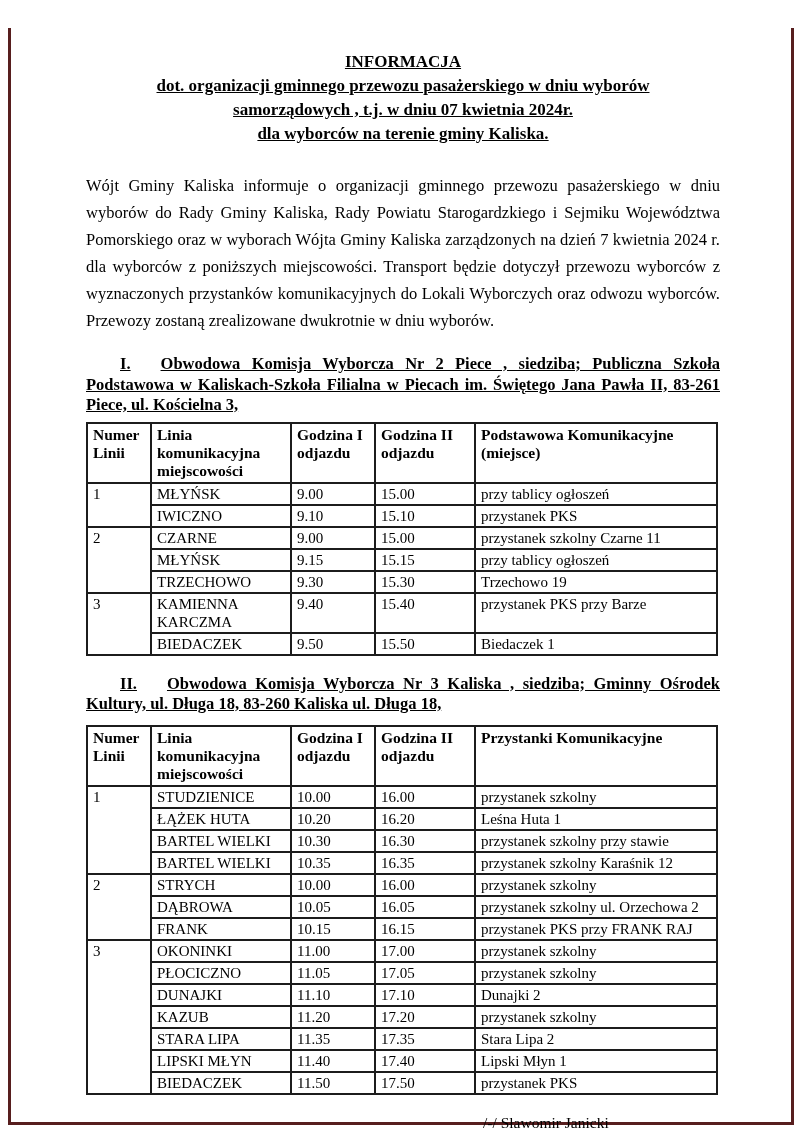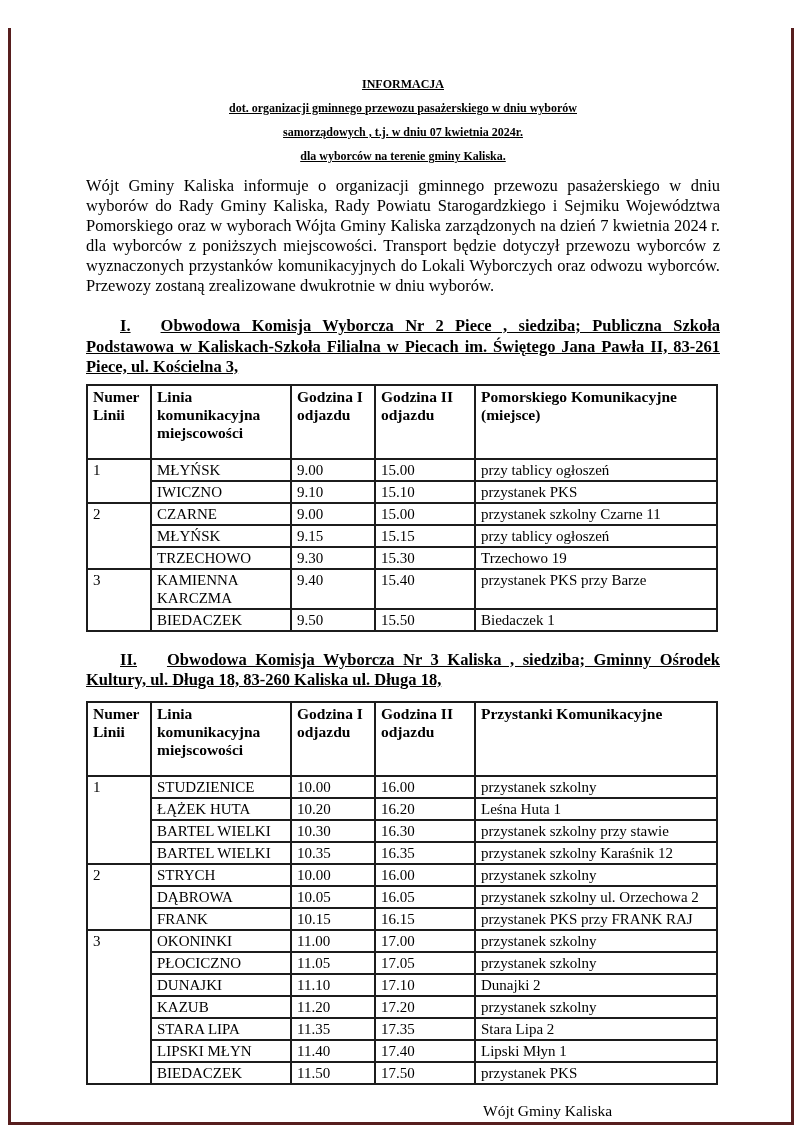--- a/index.html
+++ b/index.html
@@ -24,33 +24,33 @@
     border-bottom: 3px solid #571e1e;
     pointer-events: none;
   }
   .content {
     position: absolute;
     left: 86px;
     top: 0;
     width: 634px;
   }
   .title-block {
-    margin-top: 72px;
+    margin-top: 50px;
     text-align: center;
     font-weight: bold;
-    font-size: 12px;
+    font-size: 17px;
     line-height: 24px;
   }
   .title-block div {
     text-decoration: underline;
   }
   .intro {
-    margin: 8px 0 0 0;
+    margin: 26px 0 0 0;
     font-size: 16.5px;
-    line-height: 20px;
+    line-height: 27px;
     text-align: justify;
   }
   .section-heading {
     font-weight: bold;
     font-size: 16.5px;
     line-height: 20.5px;
     text-align: justify;
     text-indent: 34px;
   }
   .sec-1 { margin-top: 20px; }
@@ -71,21 +71,21 @@
     padding: 1px 5px;
     vertical-align: top;
     text-align: left;
     overflow: hidden;
   }
   table.schedule th {
     font-size: 15.5px;
     font-weight: bold;
     line-height: 18px;
     padding-top: 2px;
-    padding-bottom: 16px;
+    padding-bottom: 2px;
   }
   table.schedule td {
     line-height: 18px;
   }
   .signature {
     margin: 16px 0 0 397px;
     font-size: 15.5px;
     line-height: 20px;
   }
   .sig-name { margin-top: 18px; }
@@ -115,21 +115,21 @@
         <col style="width:84px">
         <col style="width:100px">
         <col style="width:242px">
     </colgroup>
     <thead>
         <tr>
           <th>Numer Linii</th>
           <th>Linia komunikacyjna miejscowości</th>
           <th>Godzina I odjazdu</th>
           <th>Godzina II odjazdu</th>
-          <th>Pomorskiego Komunikacyjne (miejsce)</th>
+          <th>Podstawowa Komunikacyjne (miejsce)</th>
         </tr>
       </thead>
     <tbody>
         <tr>
           <td rowspan="2">1</td>
           <td>MŁYŃSK</td>
           <td>9.00</td>
           <td>15.00</td>
           <td>przy tablicy ogłoszeń</td>
         </tr>
@@ -278,17 +278,16 @@
         <tr>
           <td>BIEDACZEK</td>
           <td>11.50</td>
           <td>17.50</td>
           <td>przystanek PKS</td>
         </tr>
       </tbody>
   </table>
 
   <div class="signature">
-    <div>Wójt Gminy Kaliska</div>
     <div class="sig-name">/-/ Sławomir Janicki</div>
   </div>
 
 </div>
 
 </body></html>

